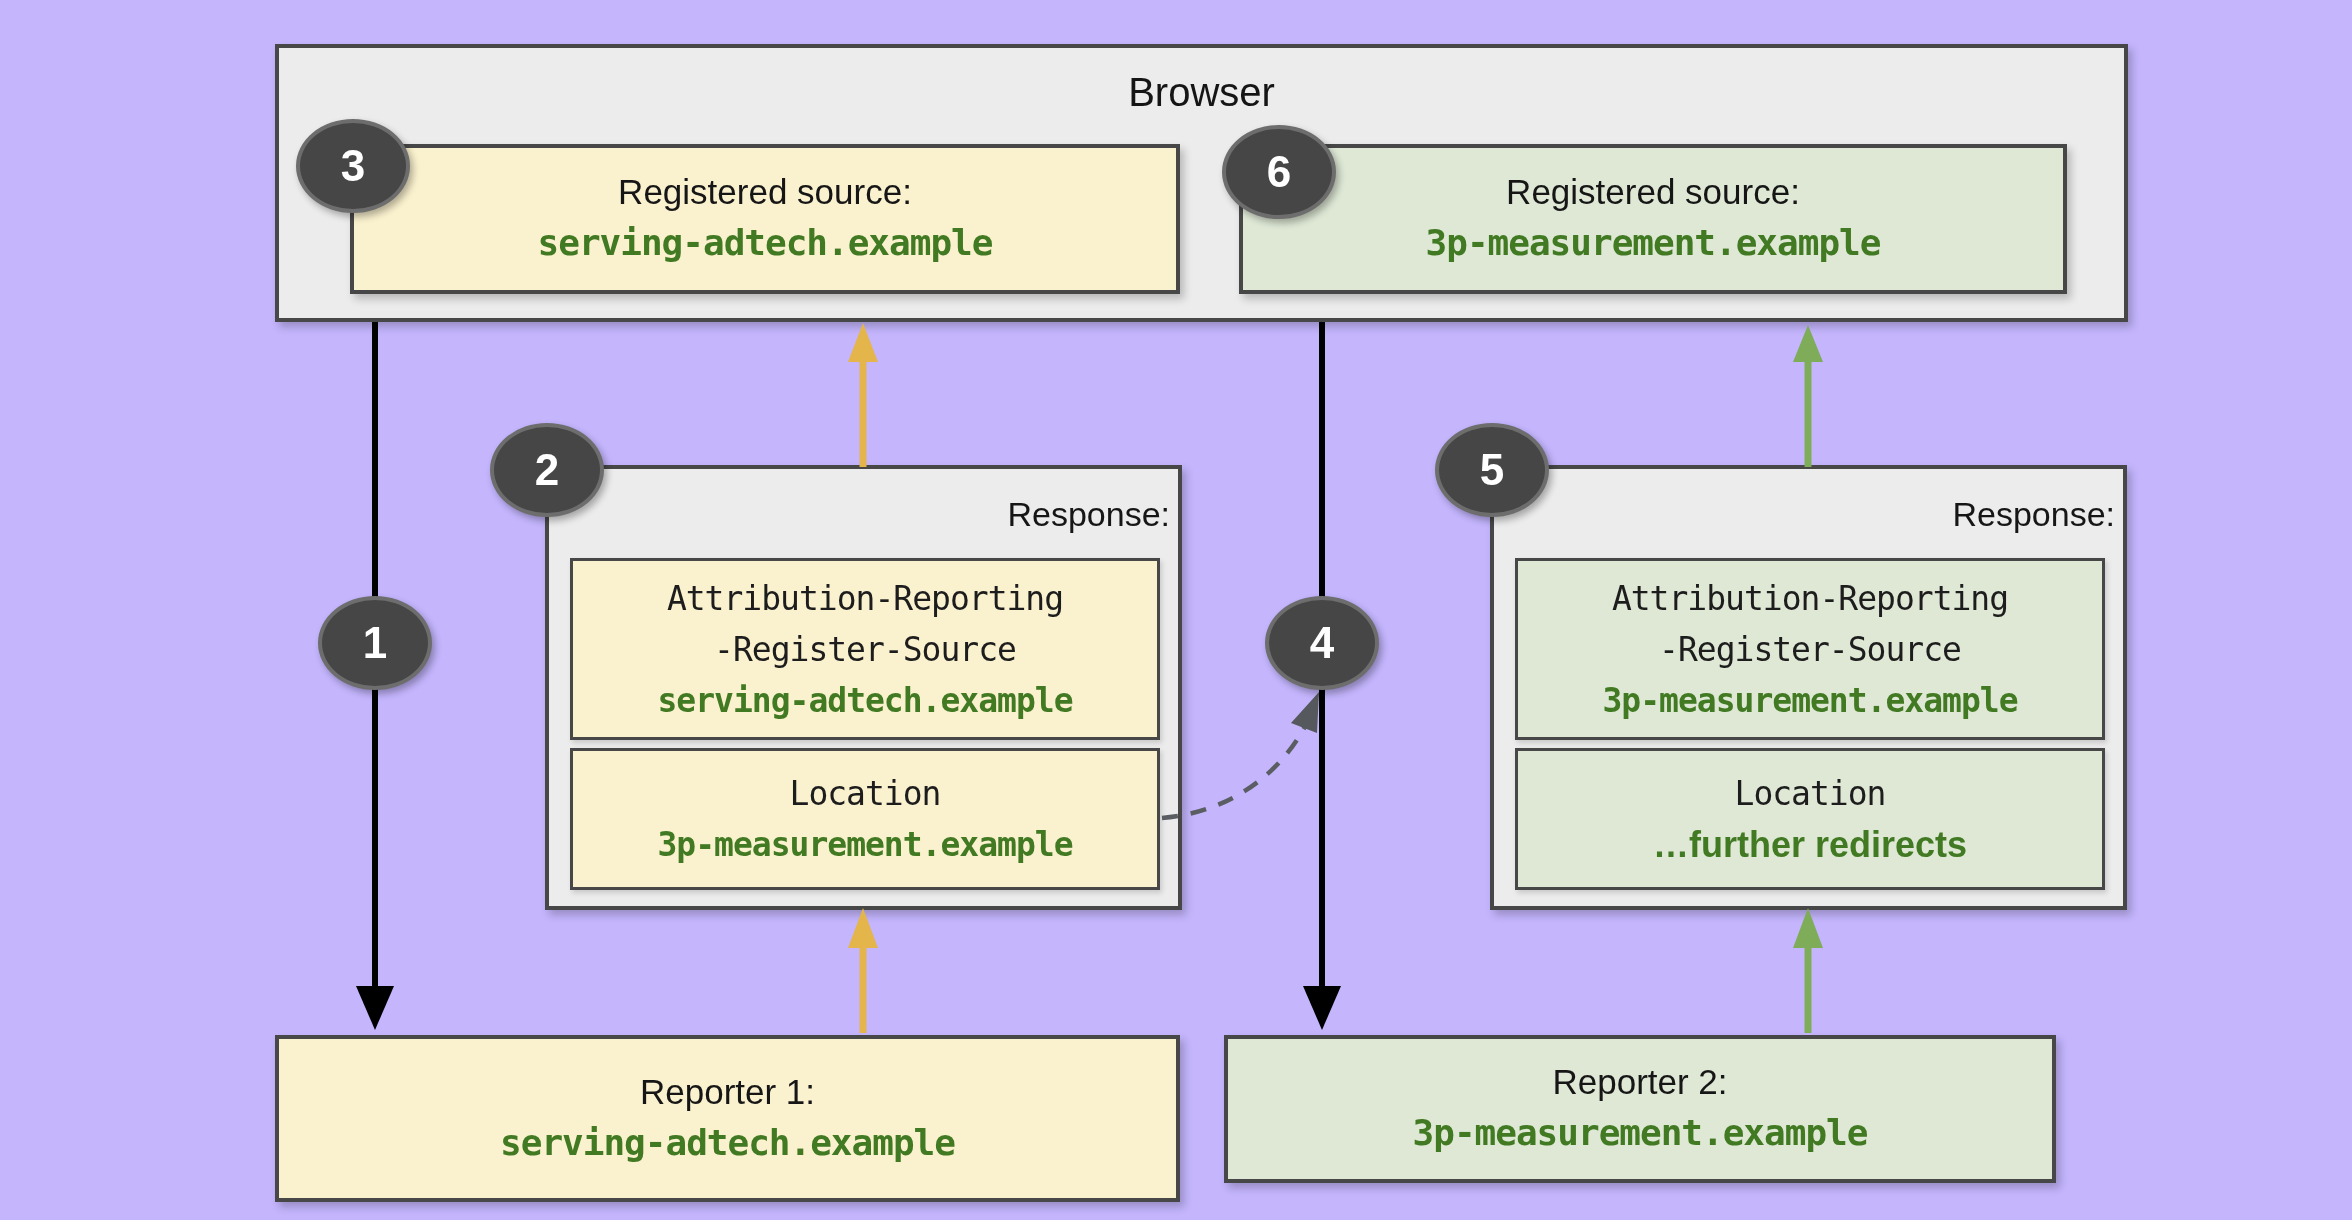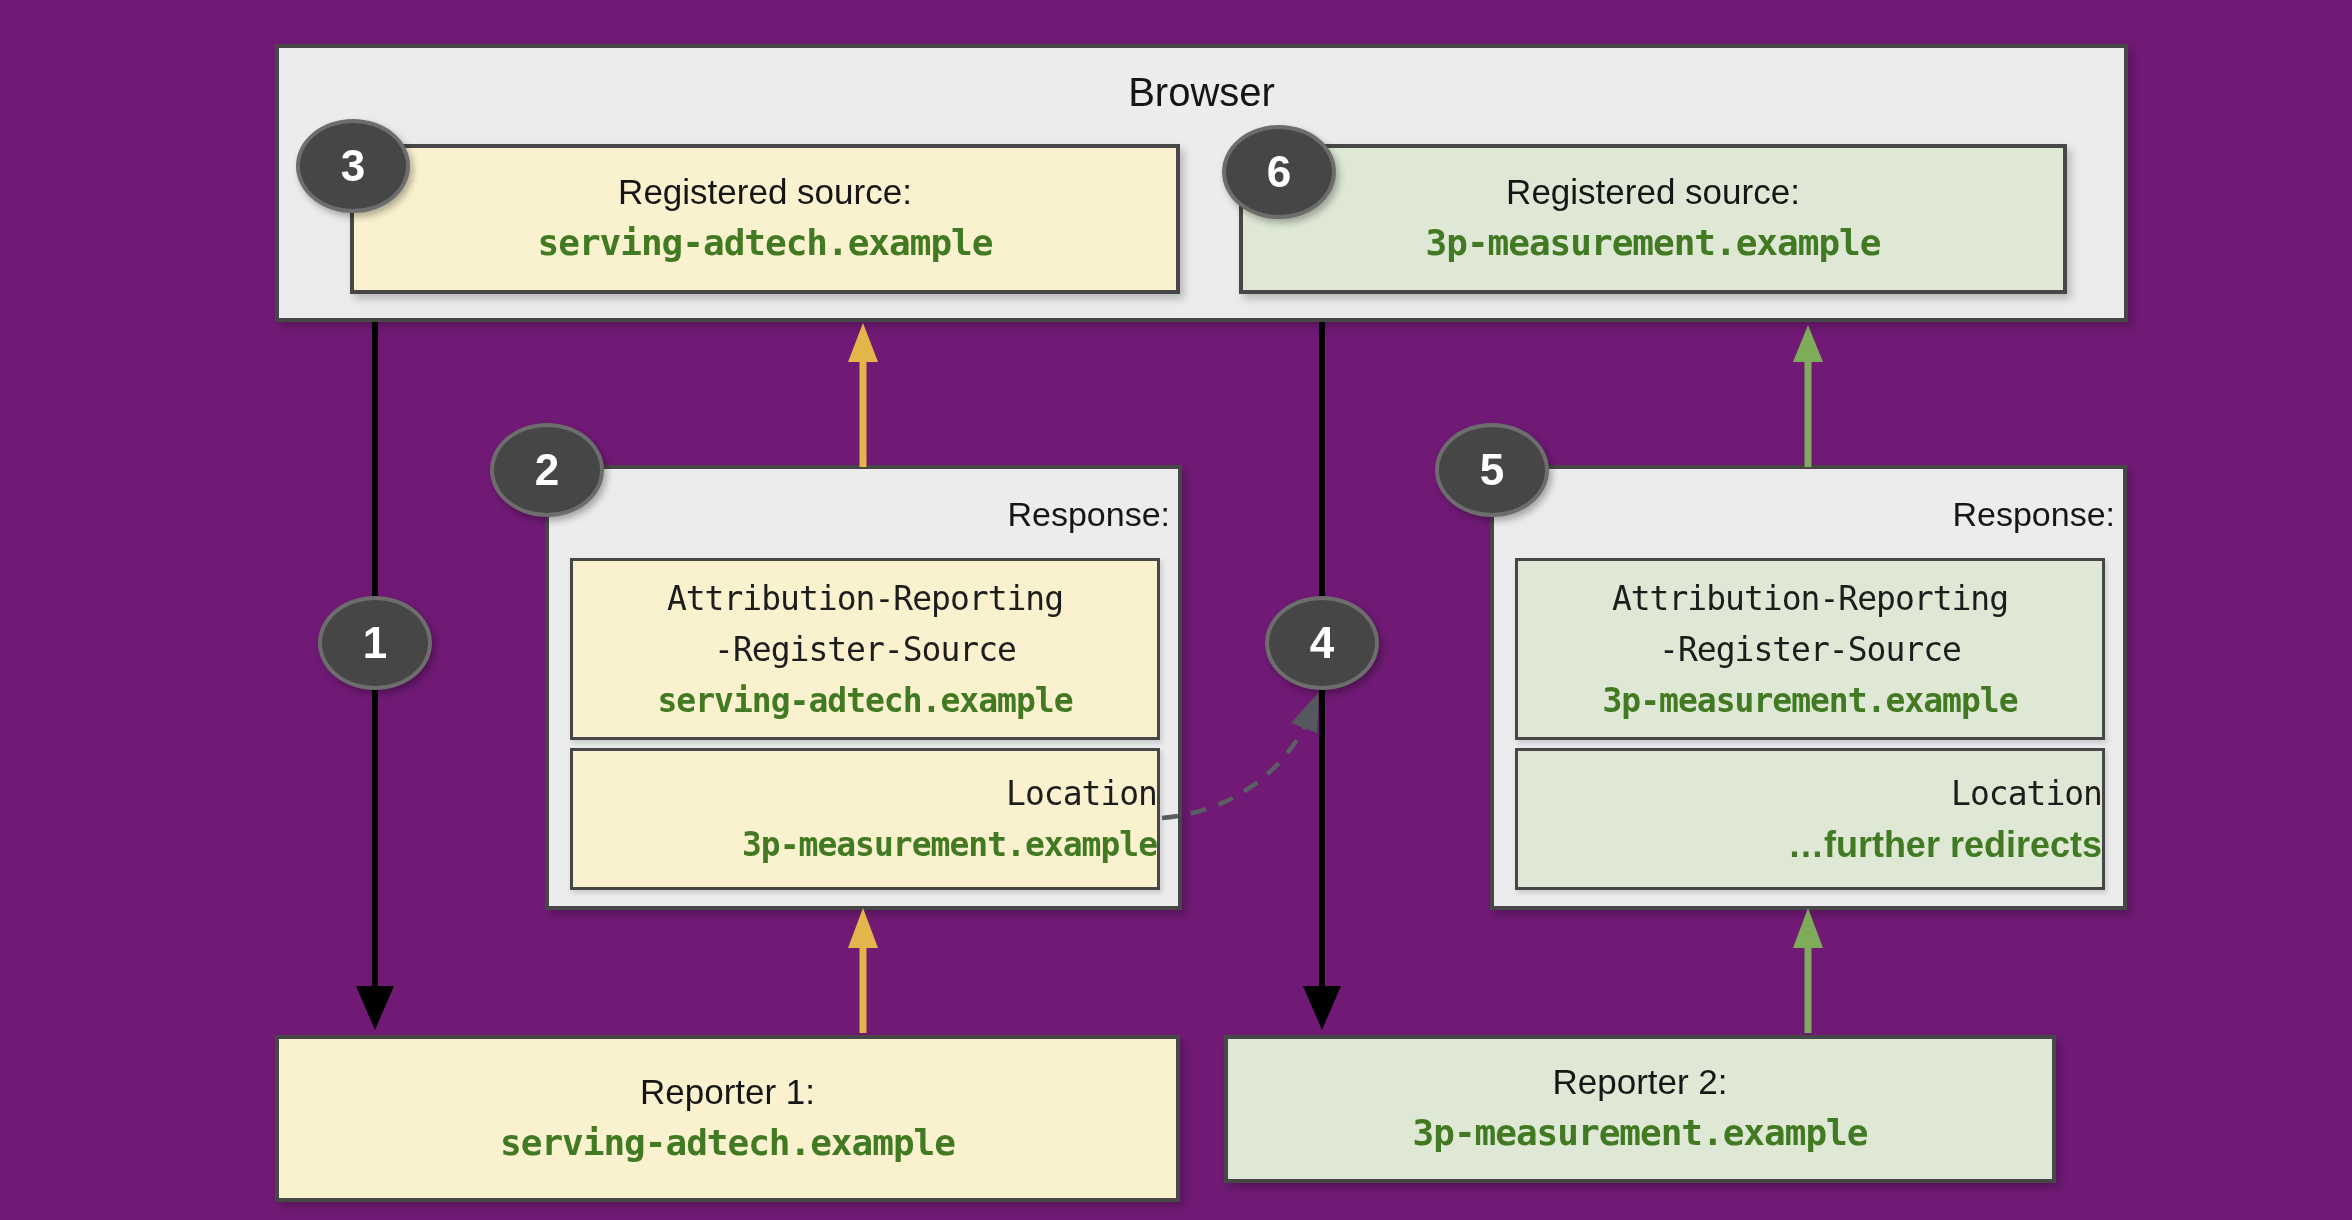--- a/index.html
+++ b/index.html
@@ -1,17 +1,17 @@
 <!DOCTYPE html>
 <html><head>
 <meta charset="utf-8">
 <style>
   html,body{margin:0;padding:0;background:#ffffff;}
   .canvas{
-    position:relative;width:2352px;height:1220px;background:#701a75;
+    position:relative;width:2352px;height:1220px;background:#c4b5fd;
     font-family:"Liberation Sans",sans-serif;overflow:hidden;
   }
   .box{
     position:absolute;border:4px solid #474747;box-sizing:border-box;
     box-shadow:4px 5px 8px rgba(0,0,0,.22);z-index:1;
   }
   .gray{background:#ECECEC;}
   .yellow{background:#FAF1CE;}
   .green{background:#DEE8D5;}
 
@@ -29,21 +29,21 @@
     font-size:36px;color:#417A22;line-height:54px;letter-spacing:-1px;}
 
   .resp-left{left:545px;top:465px;width:637px;height:445px;}
   .resp-right{left:1490px;top:465px;width:637px;height:445px;}
   .resp-title{position:absolute;top:26px;left:0;right:8px;text-align:right;
     font-size:34px;color:#161616;}
   .inner{position:absolute;left:21px;width:590px;border:3px solid #474747;
     box-sizing:border-box;display:flex;flex-direction:column;align-items:center;
     justify-content:center;text-align:center;box-shadow:2px 3px 5px rgba(0,0,0,.15);}
   .inner-a{top:89px;height:182px;}
-  .inner-b{top:279px;height:142px;align-items:flex-end;}
+  .inner-b{top:279px;height:142px;}
   .mono-black{font-family:"DejaVu Sans Mono",monospace;font-size:33px;
     color:#1d1d1d;line-height:51px;letter-spacing:-1px;}
   .mono-green{font-family:"DejaVu Sans Mono",monospace;font-weight:bold;
     font-size:33px;color:#417A22;line-height:51px;letter-spacing:-1px;}
   .italic-green{font-weight:bold;font-size:36px;color:#417A22;
     line-height:51px;}
 
   .reporter-1{left:275px;top:1035px;width:905px;height:167px;}
   .reporter-2{left:1224px;top:1035px;width:832px;height:148px;}
 

